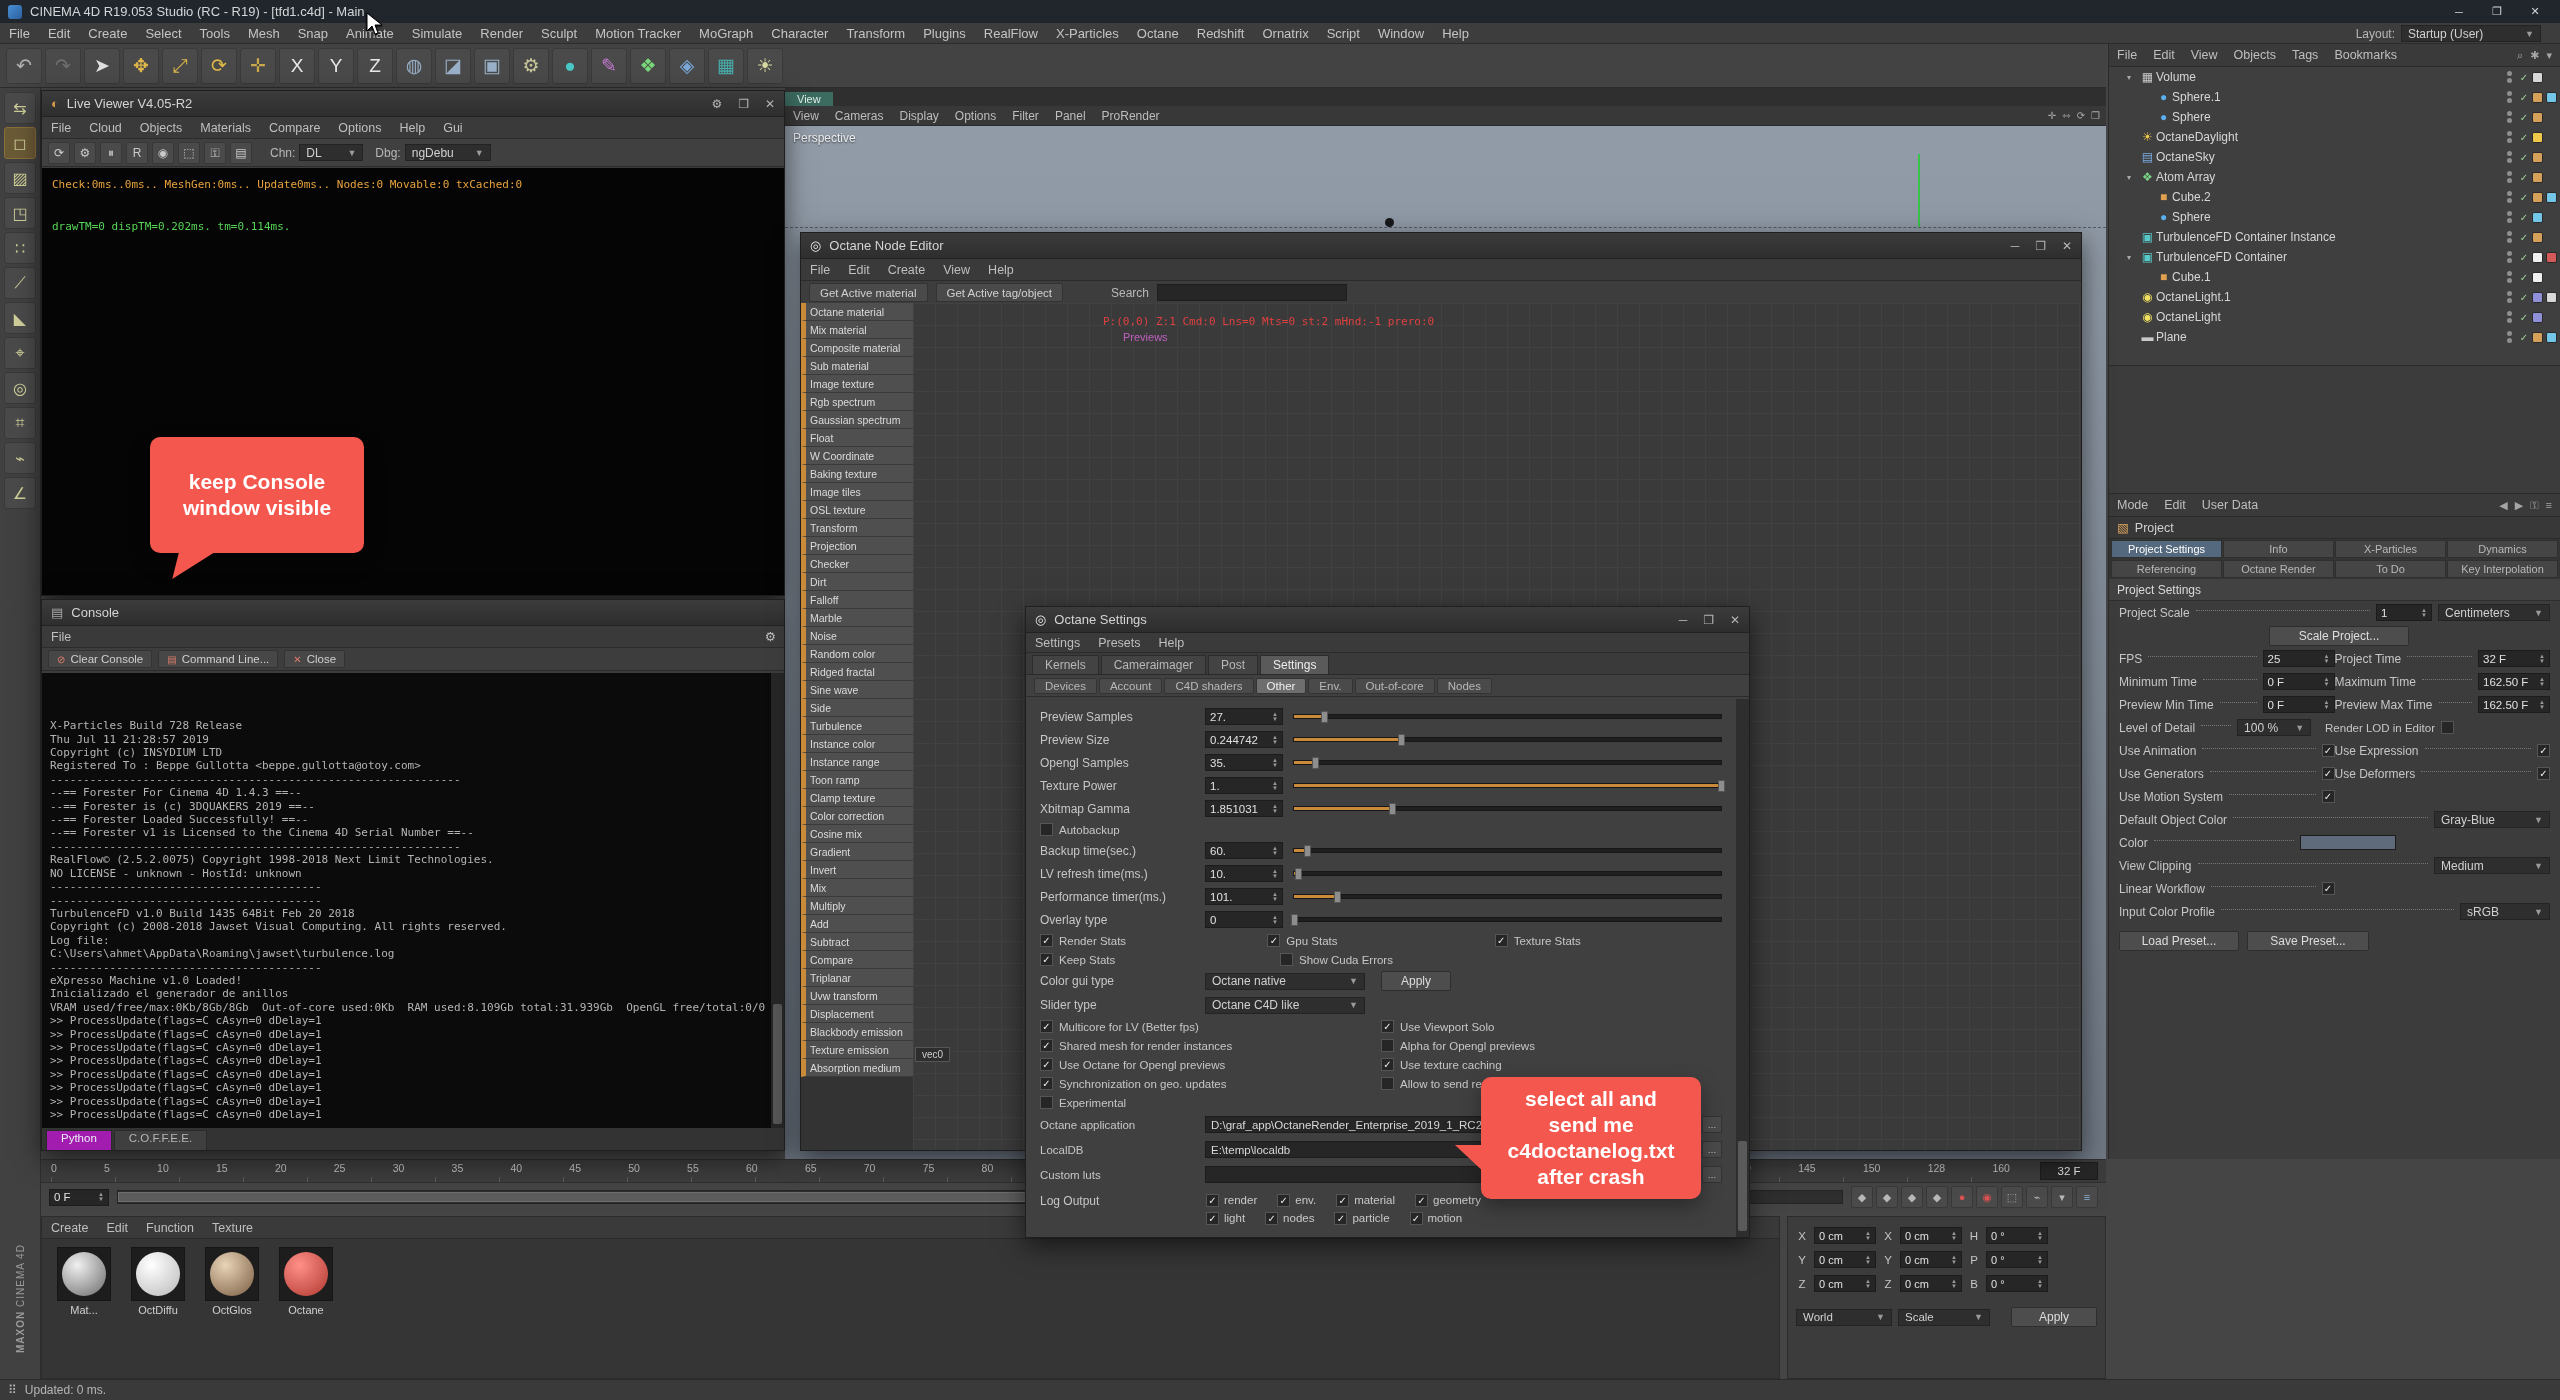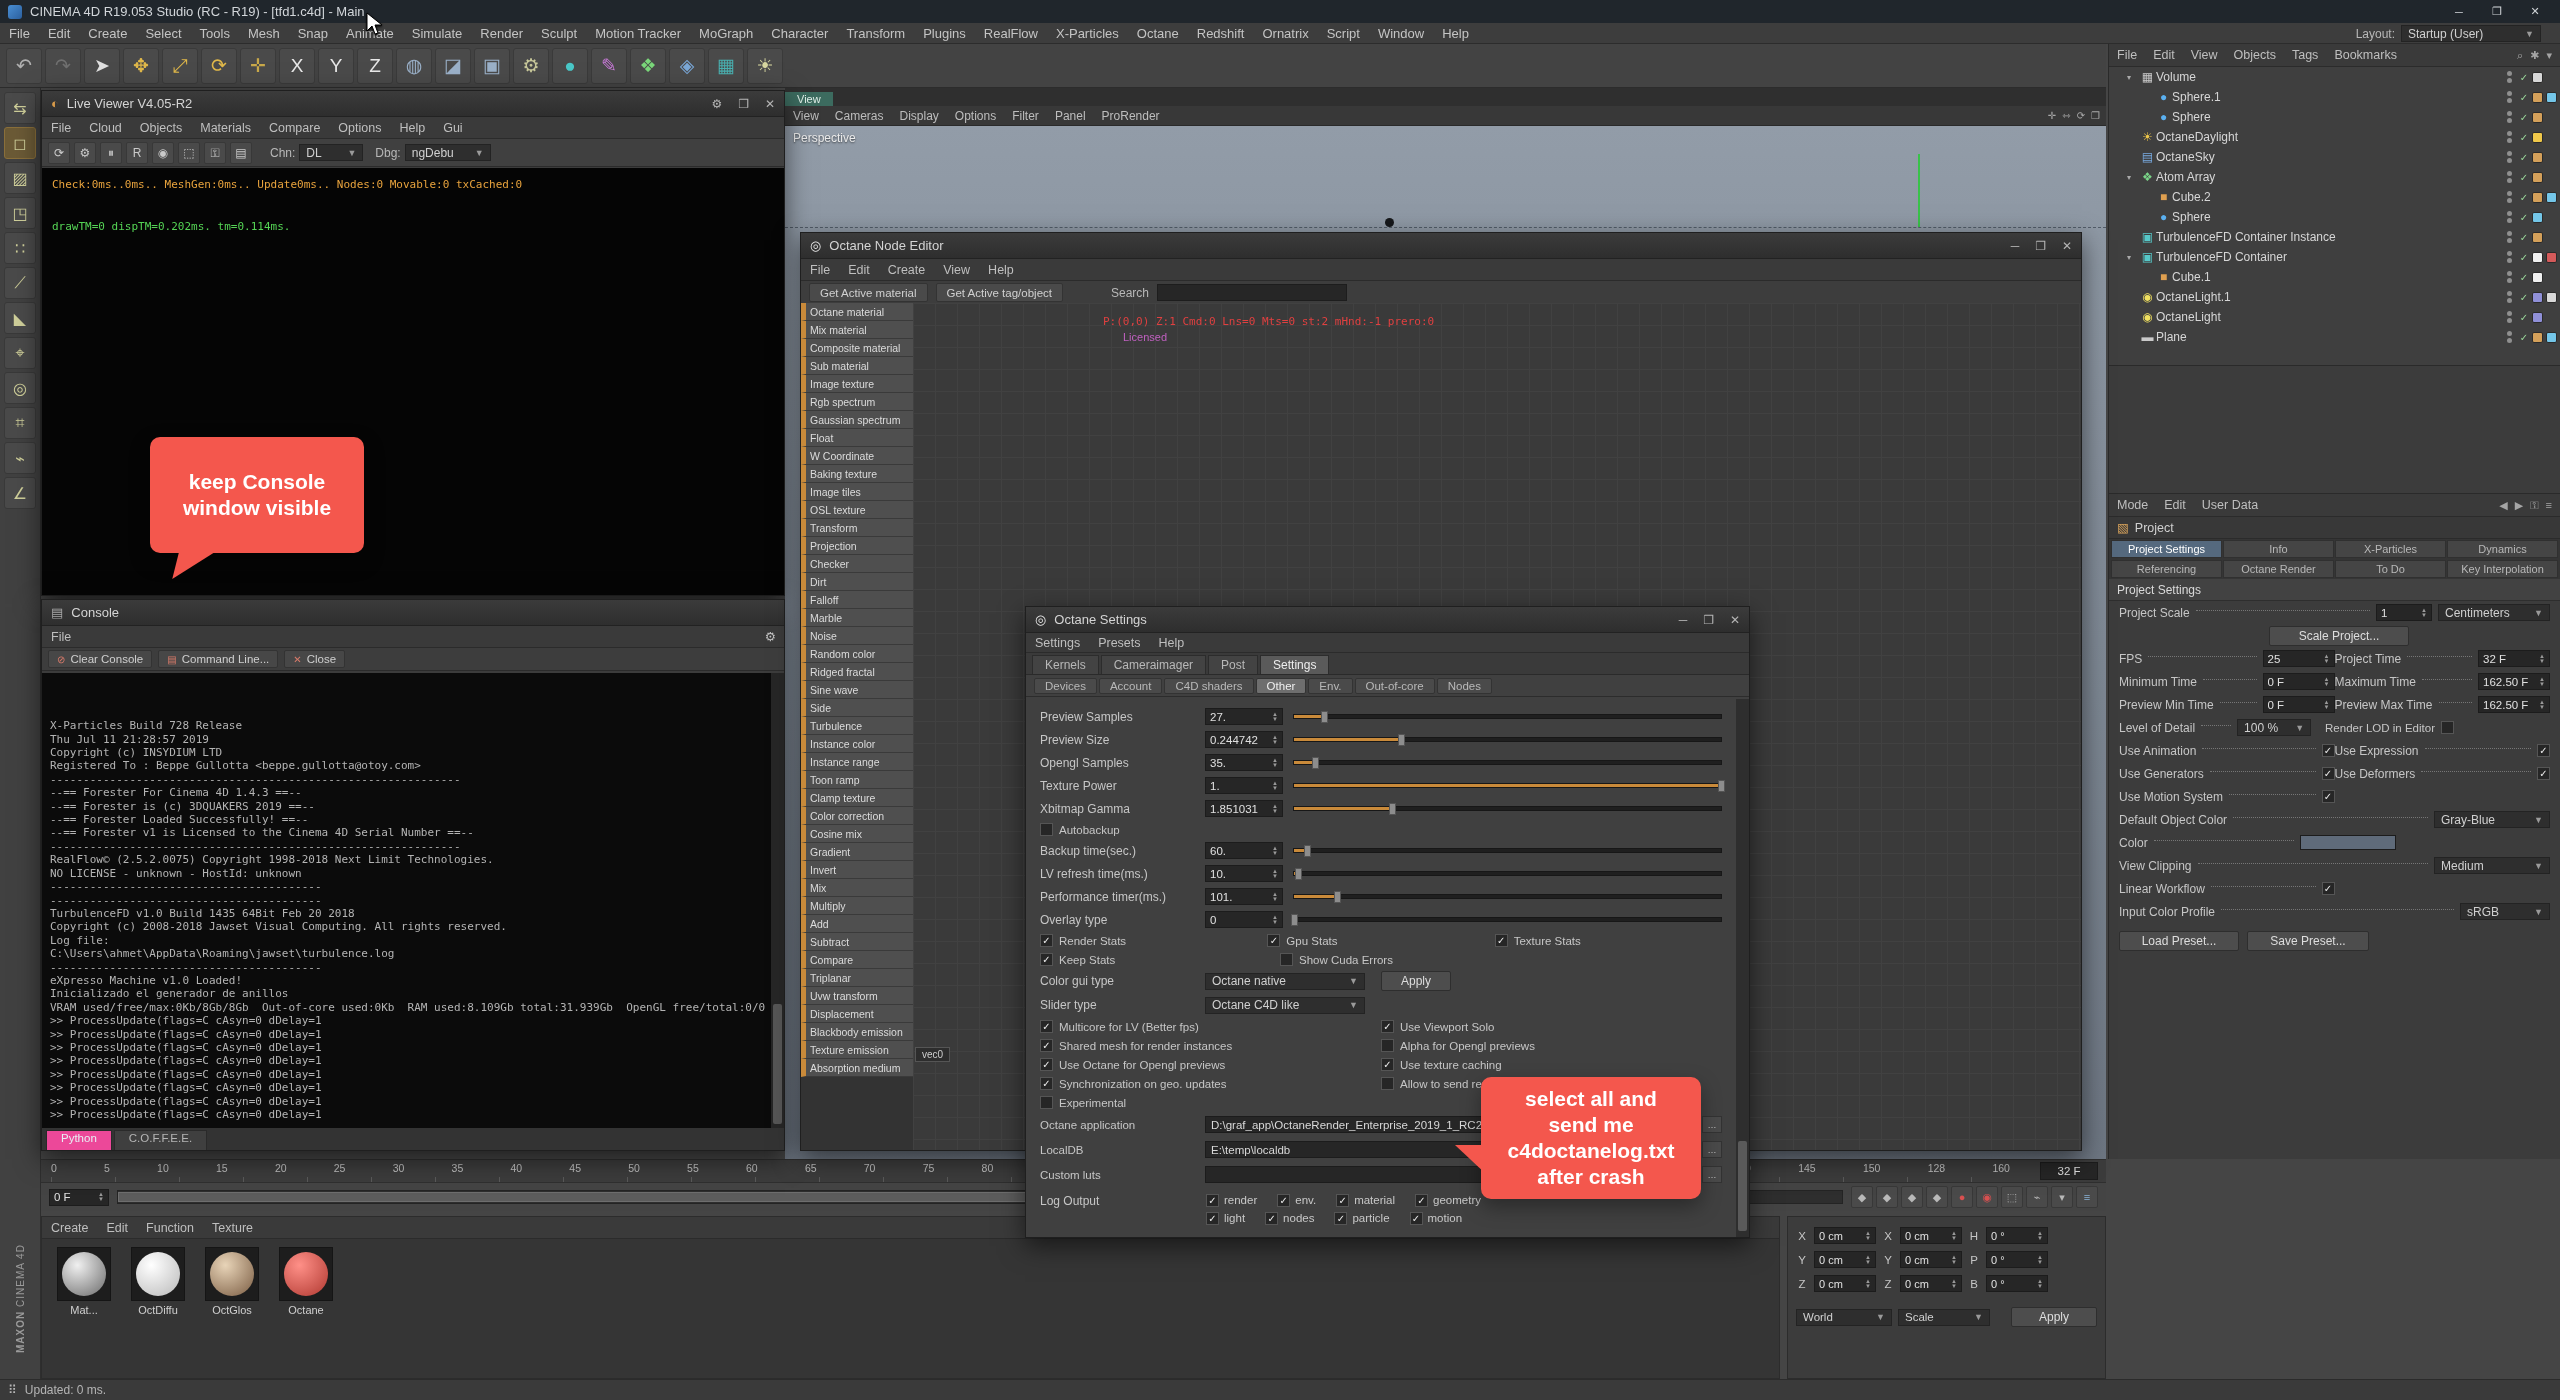--- a/index.html
+++ b/index.html
@@ -37,21 +37,21 @@
   .dbg2{position:absolute;left:10px;top:52px;color:#55d455;font:11px "DejaVu Sans Mono",monospace}
   
   .con-btnrow{height:23px;background:#3d3d3d;border-bottom:1px solid #2b2b2b;display:flex;align-items:center;gap:6px;padding:0 6px}
   .cbtn{height:18px;background:#474747;border:1px solid #333;border-radius:2px;display:flex;align-items:center;gap:5px;padding:0 8px;font-size:11.5px;color:#cfcfcf}
   .cbtn .ci{font-size:10px;color:#d87a6a}
   .con-text{position:absolute;left:0;top:73px;right:13px;bottom:22px;background:#0b0b0b;padding:6px 8px;overflow:hidden;font:11px/13.4px "DejaVu Sans Mono",monospace;color:#b4b4b4;white-space:pre}
   .con-scroll{position:absolute;right:0;top:73px;bottom:22px;width:13px;background:#262626}
   .con-scroll .thumb{position:absolute;left:2px;right:2px;bottom:4px;height:120px;background:#555;border-radius:2px}
   .con-tabs{position:absolute;left:0;bottom:0;right:0;height:22px;background:#333;display:flex;gap:2px;padding:2px 4px 0}
   .ctab{padding:1px 14px;background:#3f3f3f;color:#b5b5b5;font-size:11.5px;border:1px solid #2a2a2a;border-bottom:none}
-  .ctab.active{background:#ec4899;color:#e8eef4}
+  .ctab.active{background:#a21caf;color:#e8eef4}
   
   .viewport{left:785px;top:88px;width:1321px;height:1071px;background:#333;z-index:1}
   .vtabrow{height:18px;background:#2f2f2f;display:flex;align-items:flex-end}
   .vtab{background:#3c6b5f;color:#dfeee8;font-size:11px;padding:1px 12px}
   .vmenu{height:20px;background:#383838;border-bottom:1px solid #2a2a2a;display:flex;align-items:center;font-size:12px;color:#bdbdbd}
   .vmenu .mi{padding:0 8px}
   .vmenu .corner{margin-left:auto;display:flex;gap:6px;padding-right:6px;color:#a8a8a8;font-size:10px}
   .vcanvas{position:absolute;left:0;top:38px;right:0;bottom:0;background:linear-gradient(#929ca8,#7d8793 55%,#6d7682)}
   .hud{color:#ececec;text-shadow:0 1px 2px rgba(0,0,0,.6);font-size:12px}
   .horizon{position:absolute;left:0;right:0;top:101px;border-top:1px dashed #525c68}
@@ -1236,21 +1236,21 @@
         <div class="node-item">Compare</div>
         <div class="node-item">Triplanar</div>
         <div class="node-item">Uvw transform</div>
         <div class="node-item">Displacement</div>
         <div class="node-item">Blackbody emission</div>
         <div class="node-item">Texture emission</div>
         <div class="node-item">Absorption medium</div>
       </div>
     <div class="ne-canvas">
       <div class="ne-dbg">P:(0,0) Z:1 Cmd:0 Lns=0 Mts=0 st:2 mHnd:-1 prero:0</div>
-      <div class="ne-prev">Licensed</div>
+      <div class="ne-prev">Previews</div>
       <div class="vecnode">vec0</div>
     </div>
   </div>
 </div>
 
 <div class="win" style="left:1025px;top:606px;width:725px;height:632px;z-index:40;background:#404040">
   <div class="wtitle">
     <span class="wicon" style="color:#e8e8e8">◎</span>
     <span>Octane Settings</span>
     <span class="wctrls">

